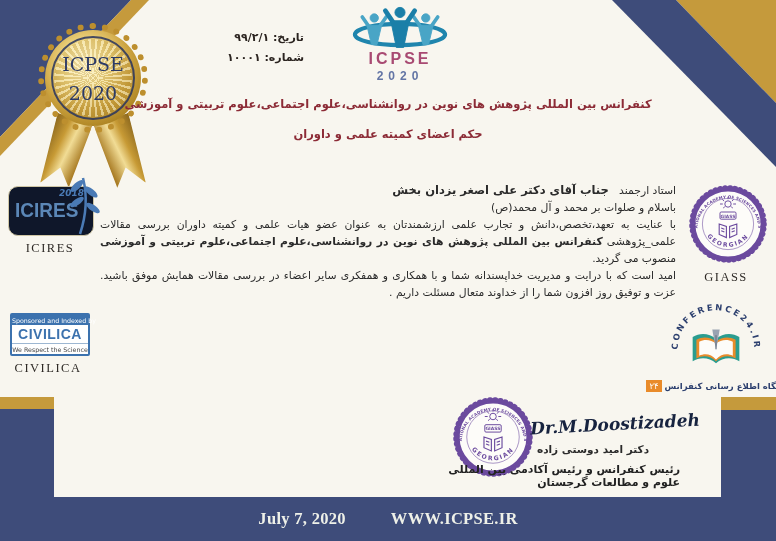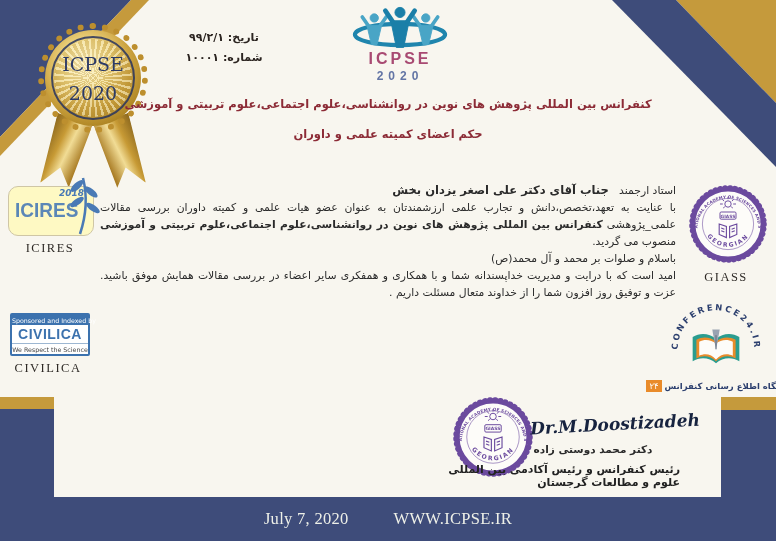--- a/index.html
+++ b/index.html
@@ -26,21 +26,21 @@
   .disc{position:absolute;left:5px;top:0;width:96px;height:96px;border-radius:50%;
         background:radial-gradient(circle at 42% 36%,#fdf3c4 0%,#ecd27e 30%,#cba23f 55%,#a9801f 80%,#8f6a15 100%);}
   .disc::before{content:'';position:absolute;inset:-7px;border-radius:50%;border:6px dotted #bd8f2e;}
   .disc::after{content:'';position:absolute;inset:6px;border-radius:50%;border:2px solid rgba(40,52,94,.85);}
   .rays{position:absolute;inset:9px;border-radius:50%;opacity:.55;
         background:repeating-conic-gradient(from 3deg,rgba(255,248,215,.95) 0 4deg,rgba(150,110,30,.30) 4deg 10deg);}
   .medal-label{position:absolute;inset:0;display:flex;flex-direction:column;align-items:center;justify-content:center;
         gap:7px;font-family:"DejaVu Serif",serif;font-size:19px;color:#2c3a66;}
 
   
-  .date-block{position:absolute;left:144px;top:28px;width:160px;direction:rtl;text-align:center;
+  .date-block{position:absolute;left:144px;top:28px;width:160px;direction:rtl;text-align:right;
         font-weight:bold;font-size:11px;line-height:20px;color:#2b2420;}
 
   
   .logo-figures{position:absolute;left:345px;top:6px;}
   .logo-acronym{position:absolute;left:345px;top:50px;width:110px;text-align:center;
         font-size:16px;font-weight:bold;letter-spacing:3px;color:#a84a72;font-family:"Liberation Sans",sans-serif;}
   .logo-year{position:absolute;left:345px;top:69px;width:110px;text-align:center;
         font-size:12px;font-weight:bold;letter-spacing:5px;color:#6375a5;font-family:"Liberation Sans",sans-serif;}
 
   
@@ -50,21 +50,21 @@
         font-size:11.5px;font-weight:bold;color:#8c2b36;}
 
   
   .body-text{position:absolute;left:100px;top:182px;width:576px;direction:rtl;text-align:justify;
         font-size:10.8px;line-height:17px;color:#2a2a2a;}
   .body-text p{margin:0;}
   .body-text .name{font-size:11.5px;}
 
   
   .icires-block{position:absolute;left:8px;top:186px;width:92px;}
-  .icires-box{position:relative;width:84px;height:48px;background:#fef9c3;border:1px solid #cfc6a5;border-radius:10px;}
+  .icires-box{position:relative;width:84px;height:48px;background:#0f172a;border:1px solid #cfc6a5;border-radius:10px;}
   .icires-2018{position:absolute;right:9px;top:1px;font-size:9px;font-weight:bold;font-style:italic;color:#4a7ab5;}
   .icires-text{position:absolute;left:6px;top:13px;font-size:19px;font-weight:bold;color:#5b87b7;
         font-family:"Liberation Sans",sans-serif;transform:scaleY(1.05);}
   .icires-branch{position:absolute;right:-9px;top:-13px;}
   .logo-caption{margin-top:5px;text-align:center;font-family:"Liberation Serif",serif;
         font-size:12.5px;letter-spacing:1.5px;color:#2e2a26;width:84px;}
   .civilica-block{position:absolute;left:10px;top:313px;width:82px;}
   .civ-box{width:76px;border:2px solid #3c72ae;background:#fff;border-radius:2px;}
   .civ-top{background:#3c72ae;color:#fff;font-size:6.3px;text-align:center;padding:1.5px 0;white-space:nowrap;}
   .civ-name{color:#3c72ae;font-weight:bold;font-size:14px;text-align:center;letter-spacing:.5px;
@@ -85,21 +85,21 @@
   .sig-script{position:absolute;left:530px;top:414px;font-family:"DejaVu Serif",serif;font-style:italic;
         font-weight:bold;font-size:17px;color:#17233f;transform:rotate(-3deg);white-space:nowrap;}
   .sig-name-fa{position:absolute;left:528px;top:443px;width:130px;text-align:center;direction:rtl;
         font-size:10.5px;font-weight:bold;color:#2a2a2a;}
   .sig-title-fa{position:absolute;left:420px;top:463px;width:260px;direction:rtl;
         font-size:11px;font-weight:bold;color:#222;}
 
   
   .footer-bar{position:absolute;left:0;right:0;top:497px;height:44px;background:#3e4c7a;
         display:flex;justify-content:center;align-items:center;gap:45px;
-        color:#eef0e8;font-family:"Liberation Serif",serif;font-size:16.5px;letter-spacing:.3px;}
+        color:#eef0e8;font-family:"Liberation Serif",serif;font-size:16.5px;letter-spacing:.3px;font-weight:bold;}
 </style>
 </head>
 <body>
 
 <div class="page">
 
   <div class="deco tl-navy"></div>
   <div class="deco tl-gold"></div>
   <div class="deco tr-gold"></div>
   <div class="deco tr-navy"></div>
@@ -150,26 +150,26 @@
   <div class="logo-year">2020</div>
 
   <div class="title1">کنفرانس بین المللی پژوهش های نوین در روانشناسی،علوم اجتماعی،علوم تربیتی و آموزشی</div>
   <div class="title2">حکم اعضای کمیته علمی و داوران</div>
 
   <div class="body-text">
     <p>
       <span>استاد ارجمند</span>&nbsp;&nbsp;
       <b class="name">جناب آقای دکتر علی اصغر یزدان بخش</b>
     </p>
+    <p>باسلام و صلوات بر محمد و آل محمد(ص)</p>
     <p>
       <span>با عنایت به تعهد،تخصص،دانش و تجارب علمی ارزشمندتان به عنوان عضو هیات علمی و کمیته داوران بررسی مقالات علمی_پژوهشی</span>
       <b>کنفرانس بین المللی پژوهش های نوین در روانشناسی،علوم اجتماعی،علوم تربیتی و آموزشی</b>
       <span>منصوب می گردید.</span>
     </p>
-    <p>باسلام و صلوات بر محمد و آل محمد(ص)</p>
     <p>امید است که با درایت و مدیریت خداپسندانه شما و با همکاری و همفکری سایر اعضاء در بررسی مقالات همایش موفق باشید. عزت و توفیق روز افزون شما را از خداوند متعال مسئلت داریم .</p>
   </div>
 
   <div class="icires-block">
     <div class="icires-box">
       <span class="icires-2018">2018</span>
       <span class="icires-text">ICIRES</span>
       <svg class="icires-branch" width="34" height="62" viewBox="0 0 34 62">
         <path d="M12,60 C18,42 20,24 15,4" stroke="#4a7ab5" fill="none" stroke-width="2.5"></path>
         <ellipse cx="9" cy="12" rx="8" ry="3.2" transform="rotate(-42 9 12)" fill="#4a7ab5"></ellipse>
@@ -279,21 +279,21 @@
         <line x1="58.5" y1="55" x2="54.5" y2="56.5"></line>
           <line x1="58.5" y1="58.5" x2="54.5" y2="60"></line>
       </g>
       <path id="giassBot2" d="M 22,62 A 32,32 0 0 0 78,62" fill="none"></path>
       <text font-size="7.5" fill="#6b4a9e" font-weight="bold" text-anchor="middle" letter-spacing="2">
         <textPath href="#giassBot2" startOffset="50%">GEORGIAN</textPath>
       </text>
     </svg>
   </div>
   <div class="sig-script">Dr.M.Doostizadeh</div>
-  <div class="sig-name-fa">دکتر محمد دوستی زاده</div>
+  <div class="sig-name-fa">دکتر امید دوستی زاده</div>
   <div class="sig-title-fa">رئیس کنفرانس و رئیس آکادمی بین المللی علوم و مطالعات گرجستان</div>
 
   <div class="footer-bar">
     <span>July 7, 2020</span>
     <span>WWW.ICPSE.IR</span>
   </div>
 
 </div>
 
 </body></html>

